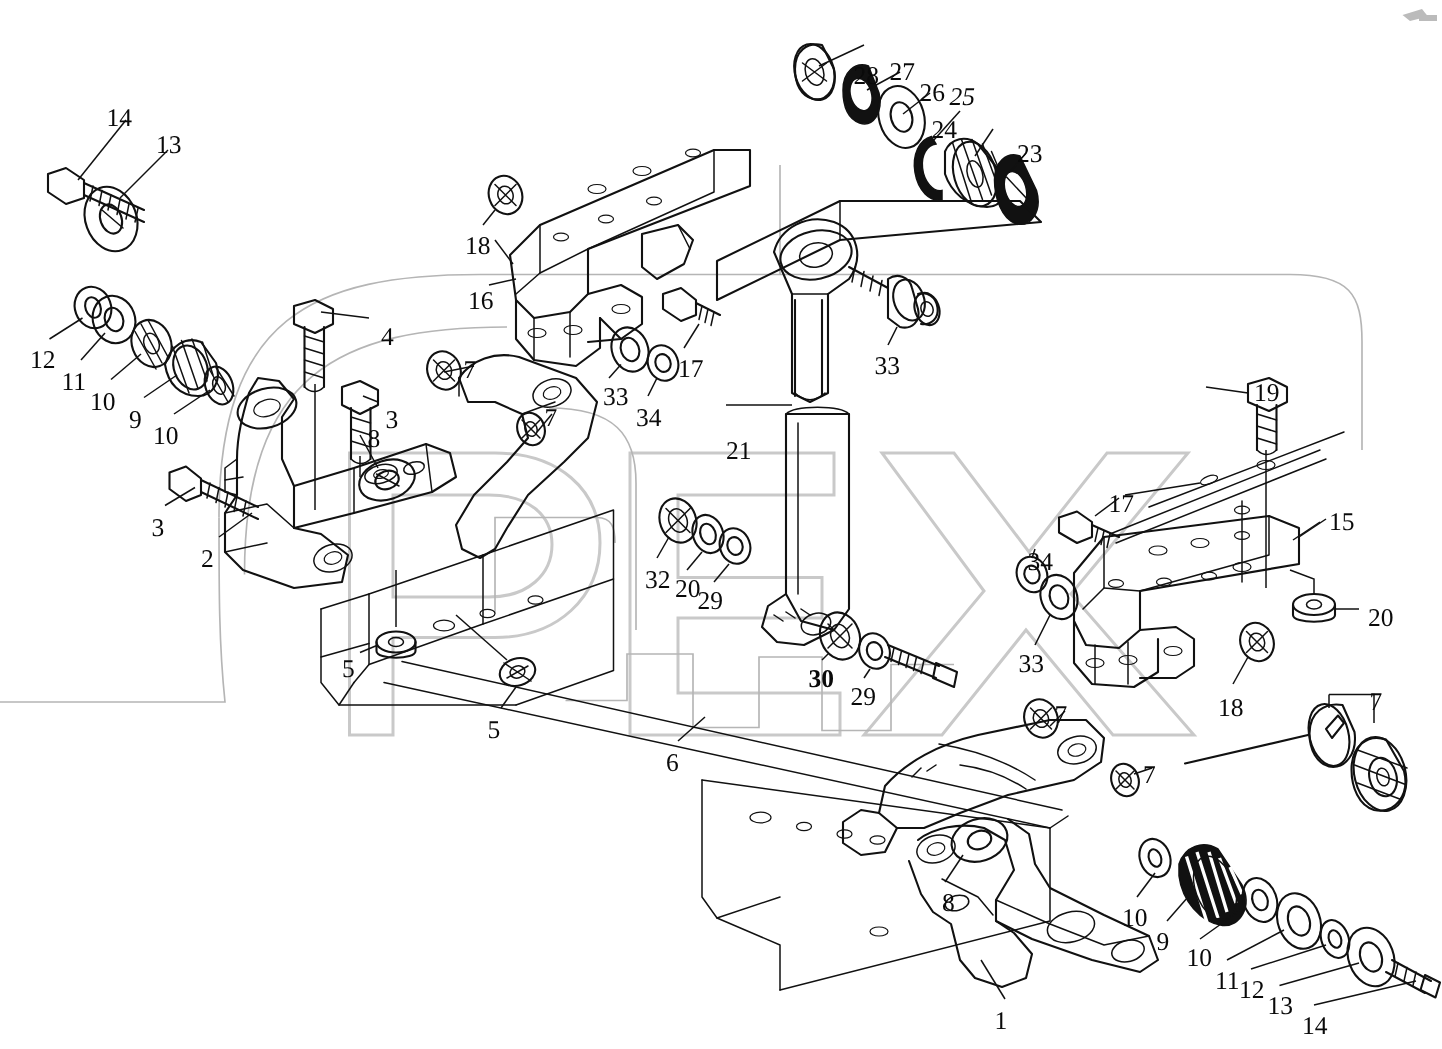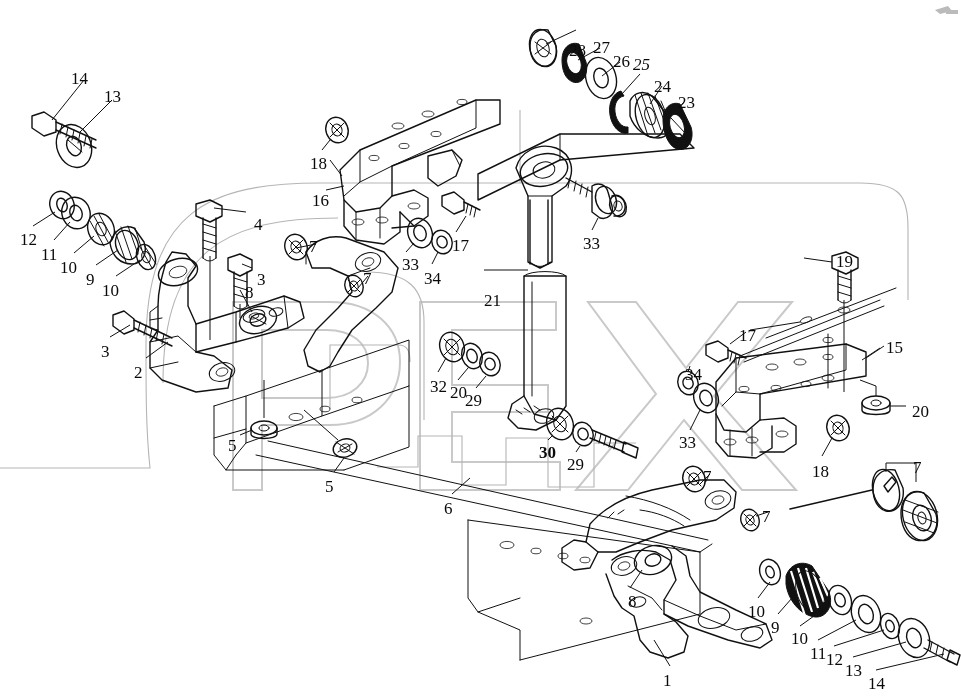--- a/index.html
+++ b/index.html
@@ -556,21 +556,21 @@
       <div class="callout" style="left: 484px; top: 268px; margin-top: 24px;">21</div>
       <div class="callout" style="left: 430px; top: 378px;">32</div>
       <div class="callout" style="left: 450px; top: 384px;">20</div>
       <div class="callout" style="left: 465px; top: 392px;">29</div>
       <div class="callout" style="left: 539px; top: 444px; font-weight: bold;">30</div>
       <div class="callout" style="left: 567px; top: 456px;">29</div>
       <div class="callout" style="left: 569px; top: 22px; margin-top: 20px;">28</div>
       <div class="callout" style="left: 593px; top: 39px;">27</div>
       <div class="callout" style="left: 613px; top: 53px;">26</div>
       <div class="callout" style="left: 633px; top: 56px; font-style: italic;">25</div>
-      <div class="callout" style="left: 654px; top: 78px;">24</div>
+      <div class="callout" style="left: 621px; top: 78px;">24</div>
       <div class="callout" style="left: 678px; top: 94px;">23</div>
       <div class="callout" style="left: 583px; top: 235px;">33</div>
       <div class="callout" style="left: 836px; top: 253px;">19</div>
       <div class="callout" style="left: 739px; top: 327px;">17</div>
       <div class="callout" style="left: 886px; top: 339px;">15</div>
       <div class="callout" style="left: 685px; top: 366px;">34</div>
       <div class="callout" style="left: 912px; top: 403px;">20</div>
       <div class="callout" style="left: 679px; top: 434px;">33</div>
       <div class="callout" style="left: 812px; top: 463px;">18</div>
       <div class="callout" style="left: 703px; top: 468px;">7</div>

